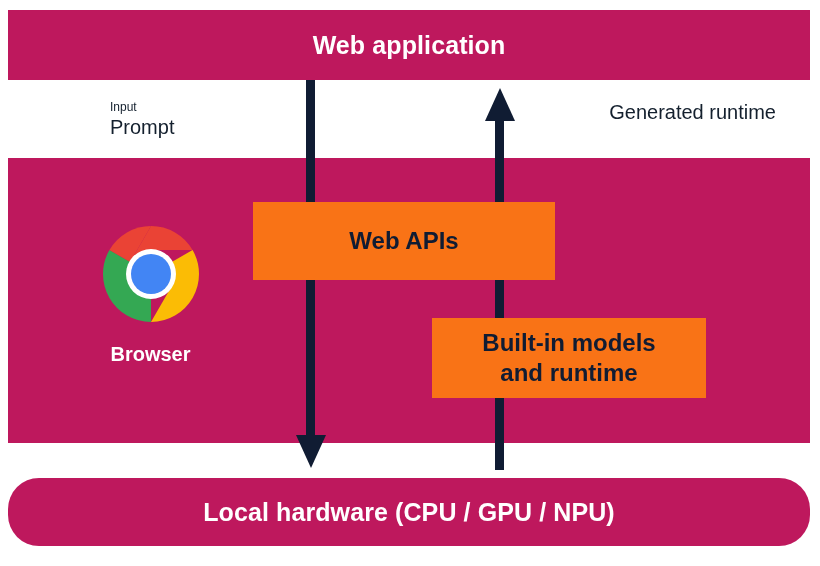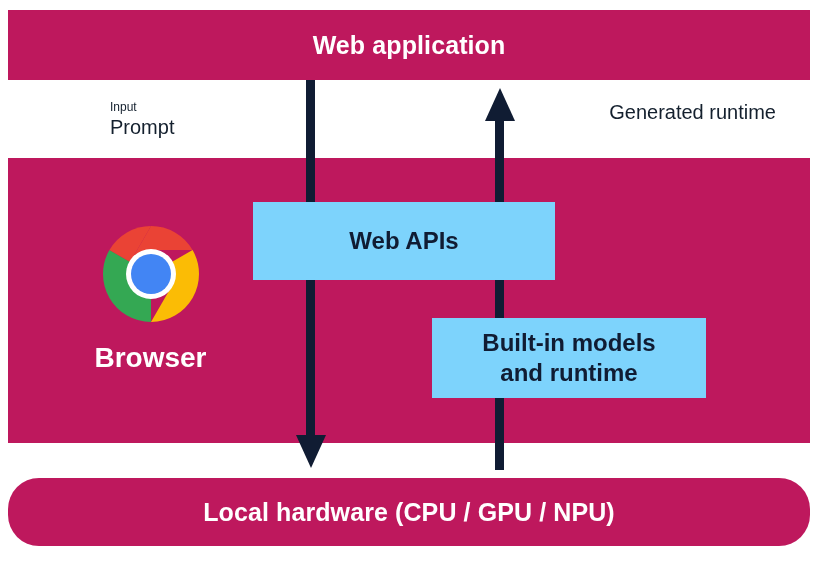--- a/index.html
+++ b/index.html
@@ -96,21 +96,21 @@
     top: 0;
     transform: translateX(-50%);
     border-left: 15px solid transparent;
     border-right: 15px solid transparent;
     border-bottom: 33px solid #101C33;
   }
 
   
   .amber-box {
     position: absolute;
-    background: #7dd3fc;
+    background: #f97316;
     display: flex;
     align-items: center;
     justify-content: center;
     text-align: center;
   }
   .amber-box .box-label {
     color: #101C33;
     font-weight: 700;
     font-size: 24px;
     line-height: 1.25;
@@ -132,21 +132,21 @@
     width: 100px;
     height: 100px;
     display: block;
     margin: 0 auto;
   }
   #browser-label {
     display: block;
     margin-top: 20px;
     color: #ffffff;
     font-weight: 700;
-    font-size: 28px;
+    font-size: 20px;
     line-height: 1;
   }
 </style>
 </head>
 <body>
 
 <div id="stage">
 
   <div class="band" id="band-web-application">
     <span class="band-label">Web application</span>

